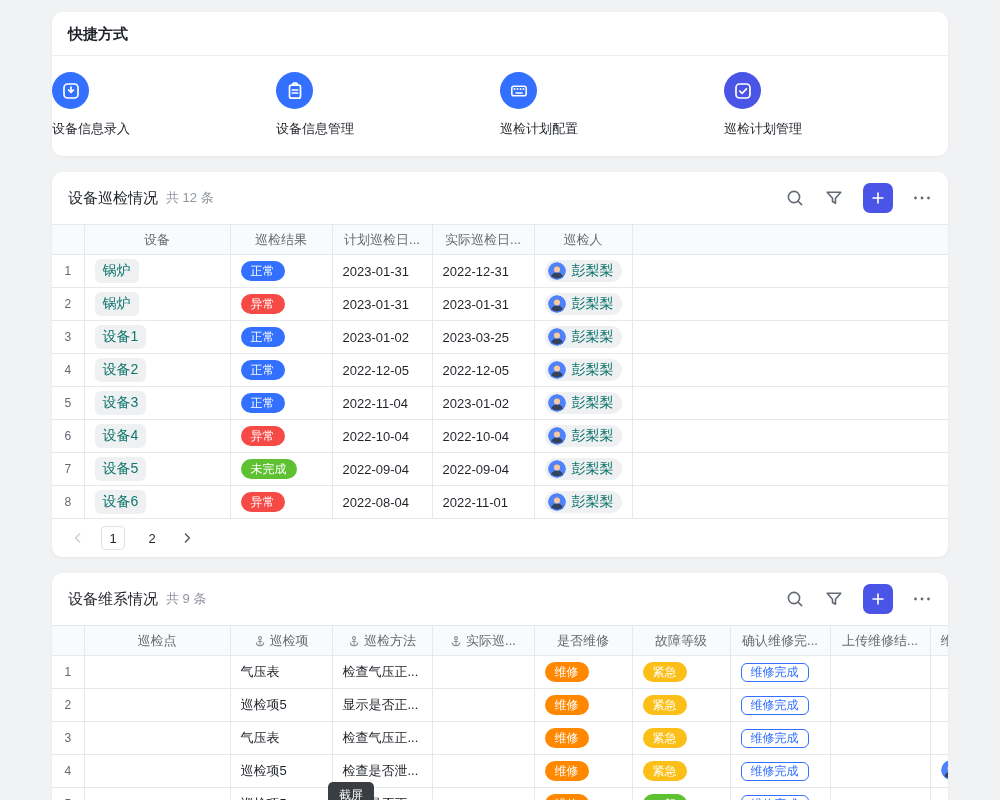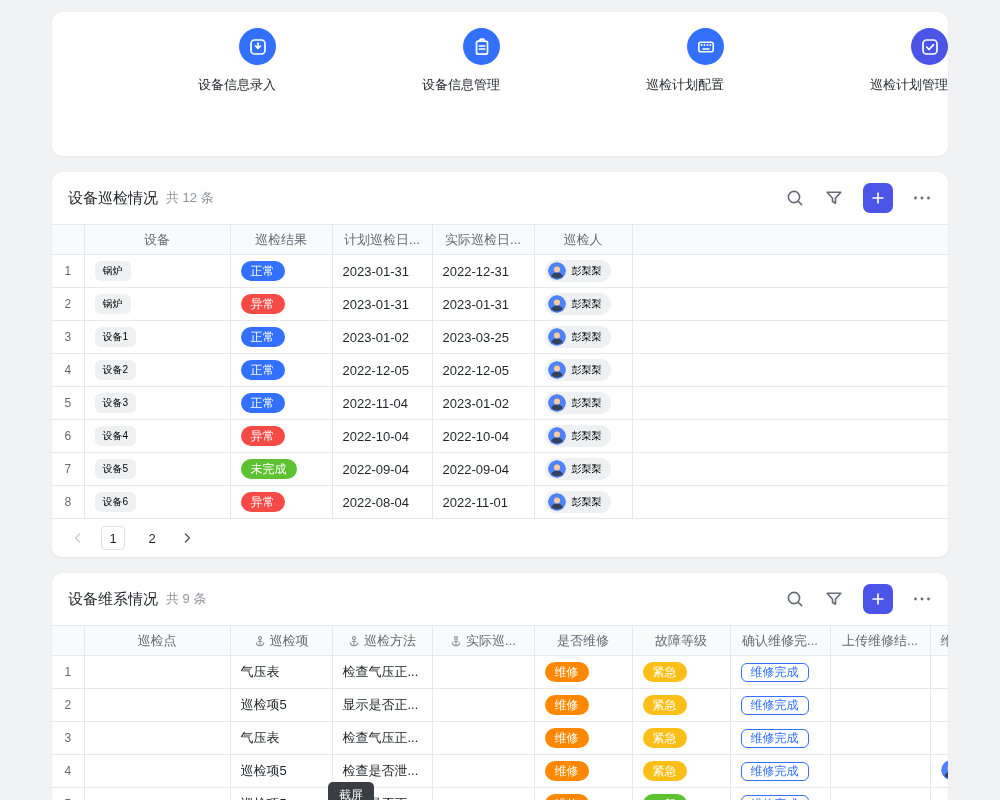--- a/index.html
+++ b/index.html
@@ -3,21 +3,21 @@
 <meta charset="utf-8">
 <style>
   *{box-sizing:border-box;margin:0;padding:0}
   html,body{width:1000px;height:800px;overflow:hidden}
   body{background:#f0f2f4;font-family:"Liberation Sans","DejaVu Sans",sans-serif;color:#1f2329;position:relative;font-size:13px}
   .card{background:#fff;border-radius:10px;margin-left:52px;width:896px;box-shadow:0 1px 3px rgba(31,35,41,.05)}
   .card-shortcuts{margin-top:12px;height:144px}
   .sc-title-row{padding:13px 16px 11px;border-bottom:1px solid #ebedef}
   .sc-title{font-size:15px;font-weight:700;color:#1f2329}
   .sc-row{display:flex;padding-top:16px}
-  .shortcut{flex:1;display:flex;flex-direction:column;align-items:flex-end;gap:11px;cursor:pointer}
+  .shortcut{flex:1;display:flex;flex-direction:column;align-items:flex-start;gap:11px;cursor:pointer}
   .icon-circle{width:37px;height:37px;border-radius:50%;display:flex;align-items:center;justify-content:center}
   .ic-blue{background:#3370ff}
   .ic-indigo{background:#4a55e8}
   .shortcut-label{font-size:13px;color:#1f2329}
 
   .table-card{margin-top:16px}
   .card-maintenance{height:330px}
   .tc-head{display:flex;align-items:center;height:52px;padding:0 16px}
   .tc-title{font-size:15px;font-weight:400}
   .tc-count{font-size:13px;color:#8f959e;margin-left:8px}
@@ -28,21 +28,21 @@
   table{border-collapse:collapse;table-layout:fixed;width:896px}
   th,td{border:1px solid #e6e8ea;font-size:13px;overflow:hidden;white-space:nowrap;padding:0 10px}
   th{height:30px;background:#f9fafb;color:#646a73;font-weight:400;text-align:center}
   td{height:33px;color:#1f2329}
   th:first-child,td:first-child{border-left:none}
   th:last-child,td:last-child{border-right:none}
   .num{width:32px;text-align:center;color:#646a73;font-size:12px;padding:0}
   .th-wrap{display:inline-flex;align-items:center;gap:4px}
   .anchor{flex:0 0 auto}
 
-  .chip{display:inline-flex;align-items:center;background:#eff0f1;border-radius:6px;padding:3px 8px;font-size:10px;color:#000000;max-width:100%}
+  .chip{display:inline-flex;align-items:center;background:#eff0f1;border-radius:6px;padding:3px 8px;font-size:14px;color:#0f766e;max-width:100%}
   .person{padding:2px 9px 2px 3px;gap:6px;border-radius:11px}
   .avatar{width:18px;height:18px;border-radius:50%;flex:0 0 auto}
   .avatar-lg{width:20px;height:20px}
 
   .badge{display:inline-flex;align-items:center;height:20px;padding:0 10px;border-radius:999px;font-size:12px;color:#fff;line-height:20px}
   .badge[data-variant="blue"]{background:#3370ff}
   .badge[data-variant="red"]{background:#f54a45}
   .badge[data-variant="green"]{background:#5dc131}
   .badge[data-variant="orange"]{background:#ff8800}
   .badge[data-variant="yellow"]{background:#fbbf17}
@@ -84,20 +84,23 @@
       <circle cx="3.5" cy="10" r="1.4"></circle>
         <circle cx="10" cy="10" r="1.4"></circle>
         <circle cx="16.5" cy="10" r="1.4"></circle>
     </g>
   </defs>
 </svg>
 
 <div>
 
   <section class="card card-shortcuts">
+    <div class="sc-title-row">
+      <h2 class="sc-title">快捷方式</h2>
+    </div>
     <div class="sc-row">
       <div class="shortcut">
         <span class="icon-circle ic-blue">
           <svg width="20" height="20" viewBox="0 0 20 20" fill="none" stroke="#fff" stroke-width="1.7" stroke-linecap="round" stroke-linejoin="round">
             <rect x="3" y="3" width="14" height="14" rx="3.5"></rect>
               <path d="M10 6.2v5"></path>
               <path d="M7.6 9l2.4 2.4L12.4 9"></path>
           </svg>
         </span>
         <span class="shortcut-label">设备信息录入</span>

